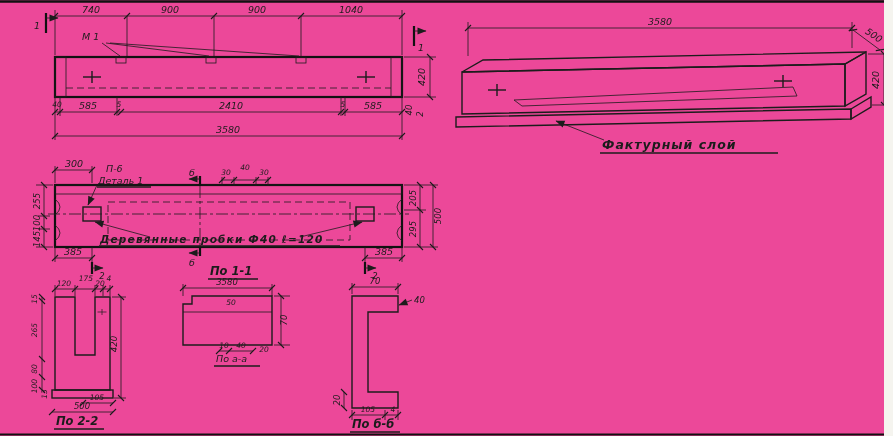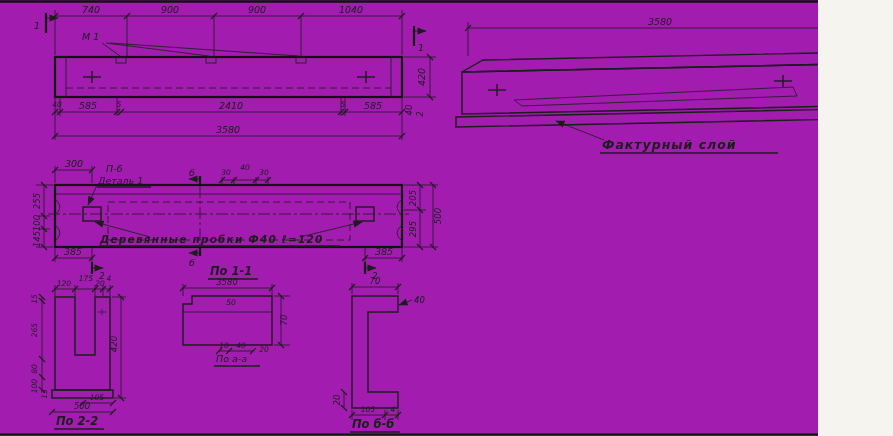--- a/index.html
+++ b/index.html
@@ -1,16 +1,16 @@
 <!DOCTYPE html>
 <html><head>
 <meta charset="utf-8">
 <style>
   html,body{margin:0;padding:0;background:#f5f4ef;}
-  .sheet{width:818px;height:436px;position:relative;background:#a21caf;overflow:hidden;}
+  .sheet{width:884px;height:436px;position:relative;background:#ec4899;overflow:hidden;}
   svg{display:block;}
   svg text{fill:#1c1c1c;font-family:"DejaVu Sans",sans-serif;font-style:italic;font-size:9.5px;text-anchor:middle;}
   svg text.xs{font-size:7.5px;}
   svg text.sm{font-size:8.5px;}
   svg text.lg{font-size:11.5px;font-weight:bold;}
   svg text.callout{font-size:12.5px;font-weight:bold;letter-spacing:1px;}
   svg text.note{font-size:10.5px;font-weight:bold;letter-spacing:1.2px;}
   svg text.ta-s{text-anchor:start;}
   .ln{stroke:#1c1c1c;stroke-width:0.8;fill:none;}
   .ln2{stroke:#1c1c1c;stroke-width:1.4;fill:none;}

